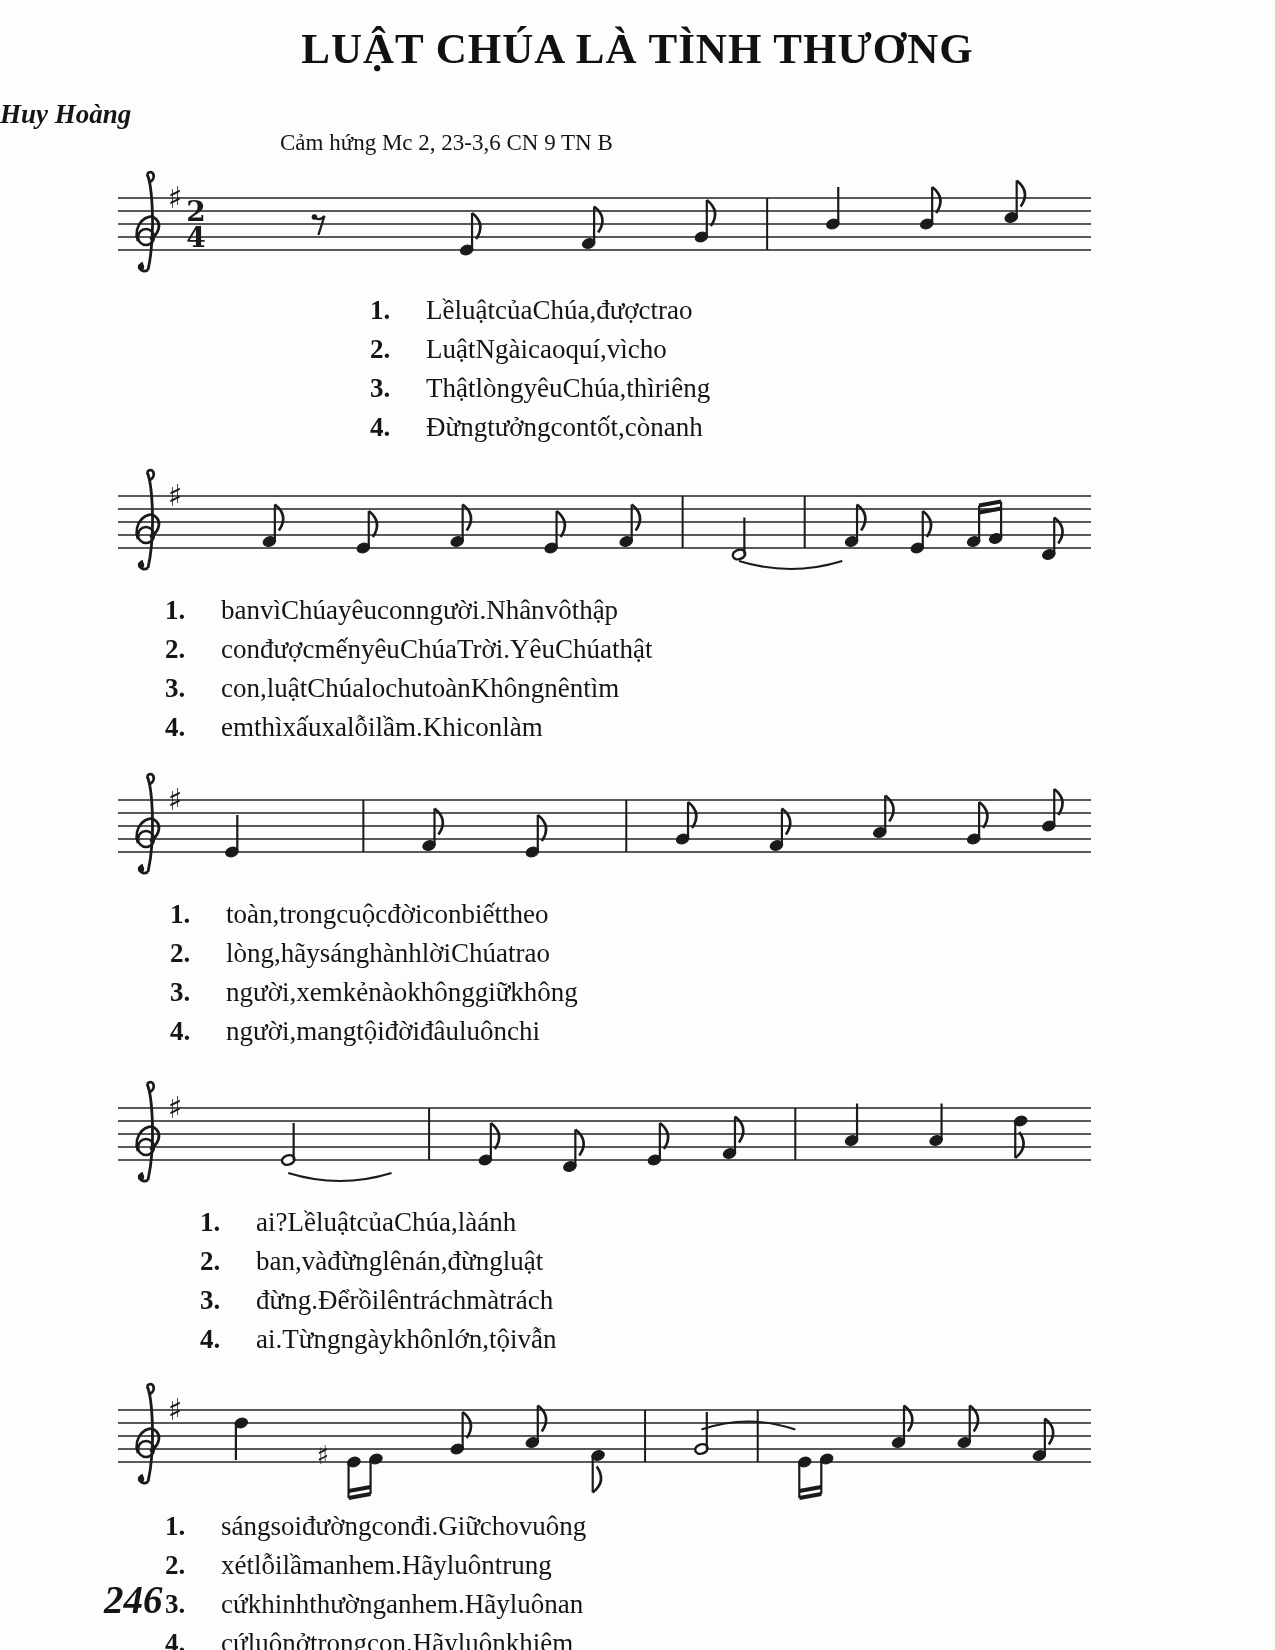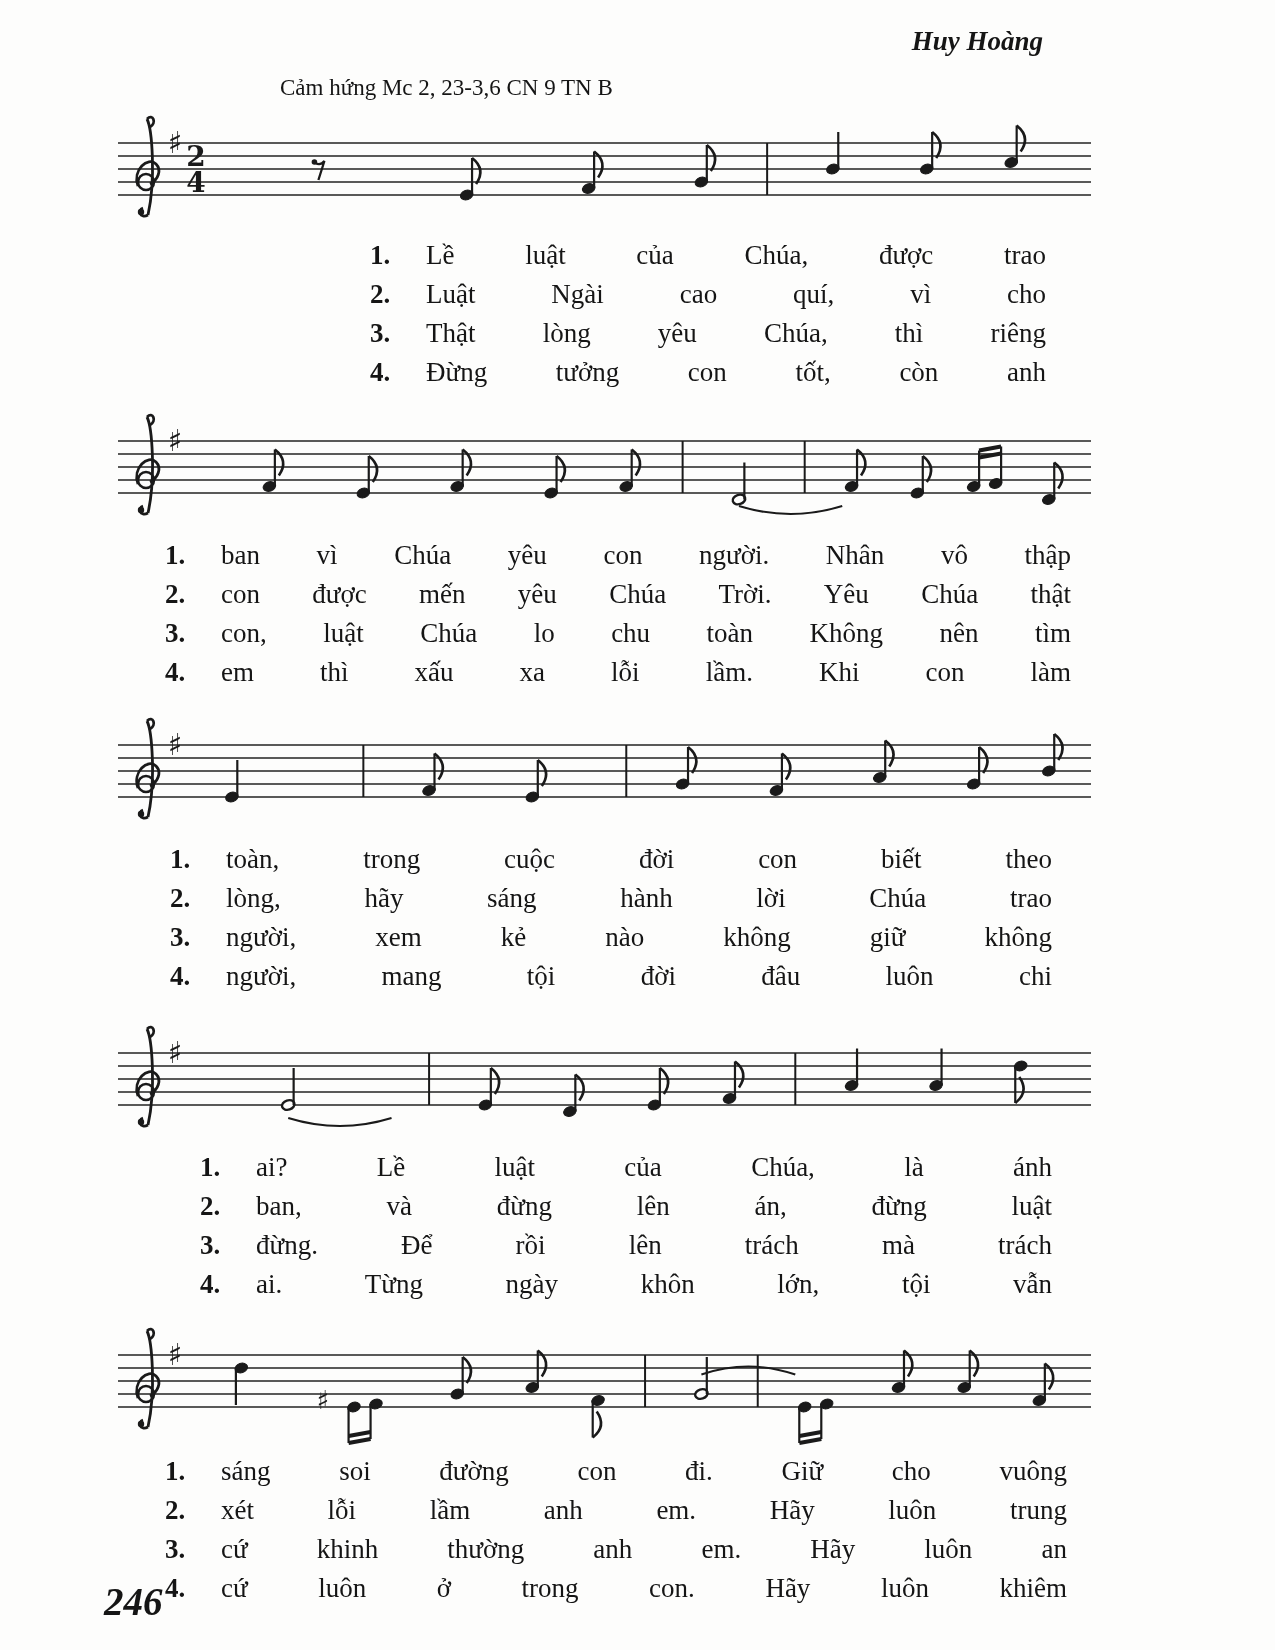--- a/index.html
+++ b/index.html
@@ -8,44 +8,45 @@
     background:#fdfdfc;color:#151515;
     font-family:"Liberation Serif", serif;
     overflow:hidden;position:relative;
   }
   .sheet{position:relative;width:1275px;height:1650px;}
   .title{
     margin-top:24px;text-align:center;
     font-family:"Liberation Serif", serif;
     font-weight:bold;font-size:43px;letter-spacing:1px;color:#111;
   }
-  .composer-row{margin-top:26px;text-align:right;padding-right:232px;
-    font-weight:bold;font-style:italic;font-size:27px;padding-left:29px;}
-  .caption-row{margin-top:18px;margin-left:280px;font-size:23px;
+  .composer-row{margin-top:26px;text-align:left;padding-right:232px;
+    font-weight:bold;font-style:italic;font-size:27px;}
+  .caption-row{margin-left:280px;font-size:23px;
     font-family:"Liberation Serif", serif;}
   .system-svg{display:block;margin-left:112px;}
   .lyrics-block{display:flex;flex-direction:column;row-gap:2px;}
   .verse-line{display:flex;align-items:baseline;font-size:27px;line-height:37px;}
   .verse-num{font-weight:bold;width:56px;flex:none;}
-  .verse-words{flex:1;display:flex;justify-content:space-between;}
+  .verse-words{flex:1;display:flex;}
   .verse-words span{white-space:nowrap;}
   
   .lyr-0{margin:2px 0 6px 370px;width:676px;}
   .lyr-1{margin:4px 0 8px 165px;width:906px;}
   .lyr-2{margin:4px 0 8px 170px;width:882px;}
   .lyr-3{margin:4px 0 8px 200px;width:852px;}
   .lyr-4{margin:6px 0 0 165px;width:902px;}
   .page-number{position:absolute;left:104px;bottom:52px;
     font-weight:bold;font-style:italic;font-size:39px;}
   svg text{fill:#1a1a1a;}
 </style>
 </head>
 <body>
 
 <div class="sheet">
+  <div class="title">LUẬT CHÚA LÀ TÌNH THƯƠNG</div>
   <div class="composer-row">Huy Hoàng</div>
   <div class="caption-row">Cảm hứng Mc 2, 23-3,6 CN 9 TN B</div>
   <div id="score">
       <svg width="985" height="128" viewBox="0 0 985 128" class="system-svg" style="margin-top: 6px;">
         <line x1="6" y1="36" x2="979" y2="36" stroke="#222" stroke-width="1.4"></line>
         <line x1="6" y1="49" x2="979" y2="49" stroke="#222" stroke-width="1.4"></line>
         <line x1="6" y1="62" x2="979" y2="62" stroke="#222" stroke-width="1.4"></line>
         <line x1="6" y1="75" x2="979" y2="75" stroke="#222" stroke-width="1.4"></line>
         <line x1="6" y1="88" x2="979" y2="88" stroke="#222" stroke-width="1.4"></line>
         <g>

